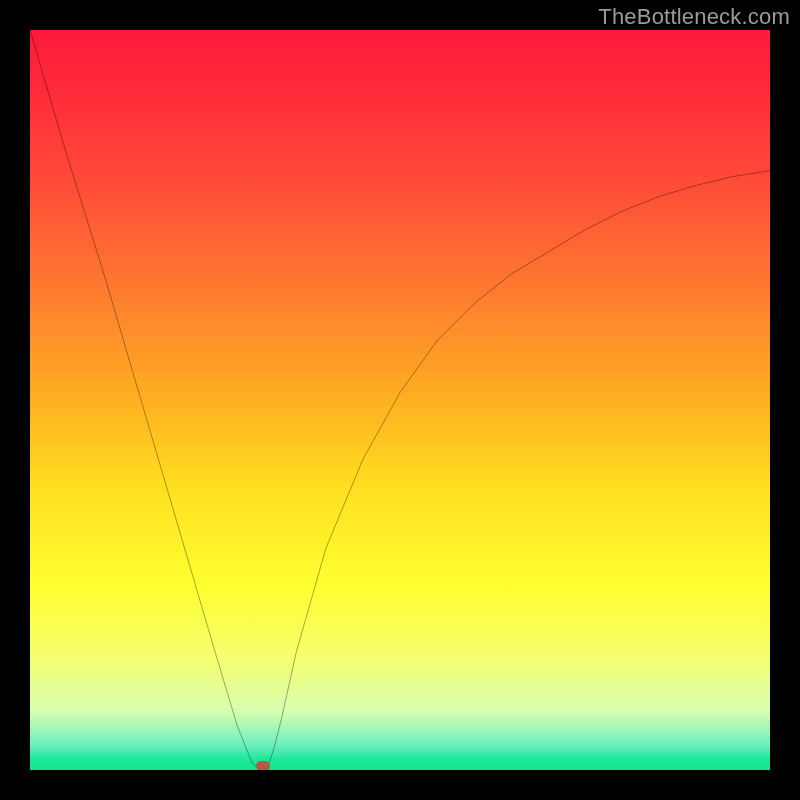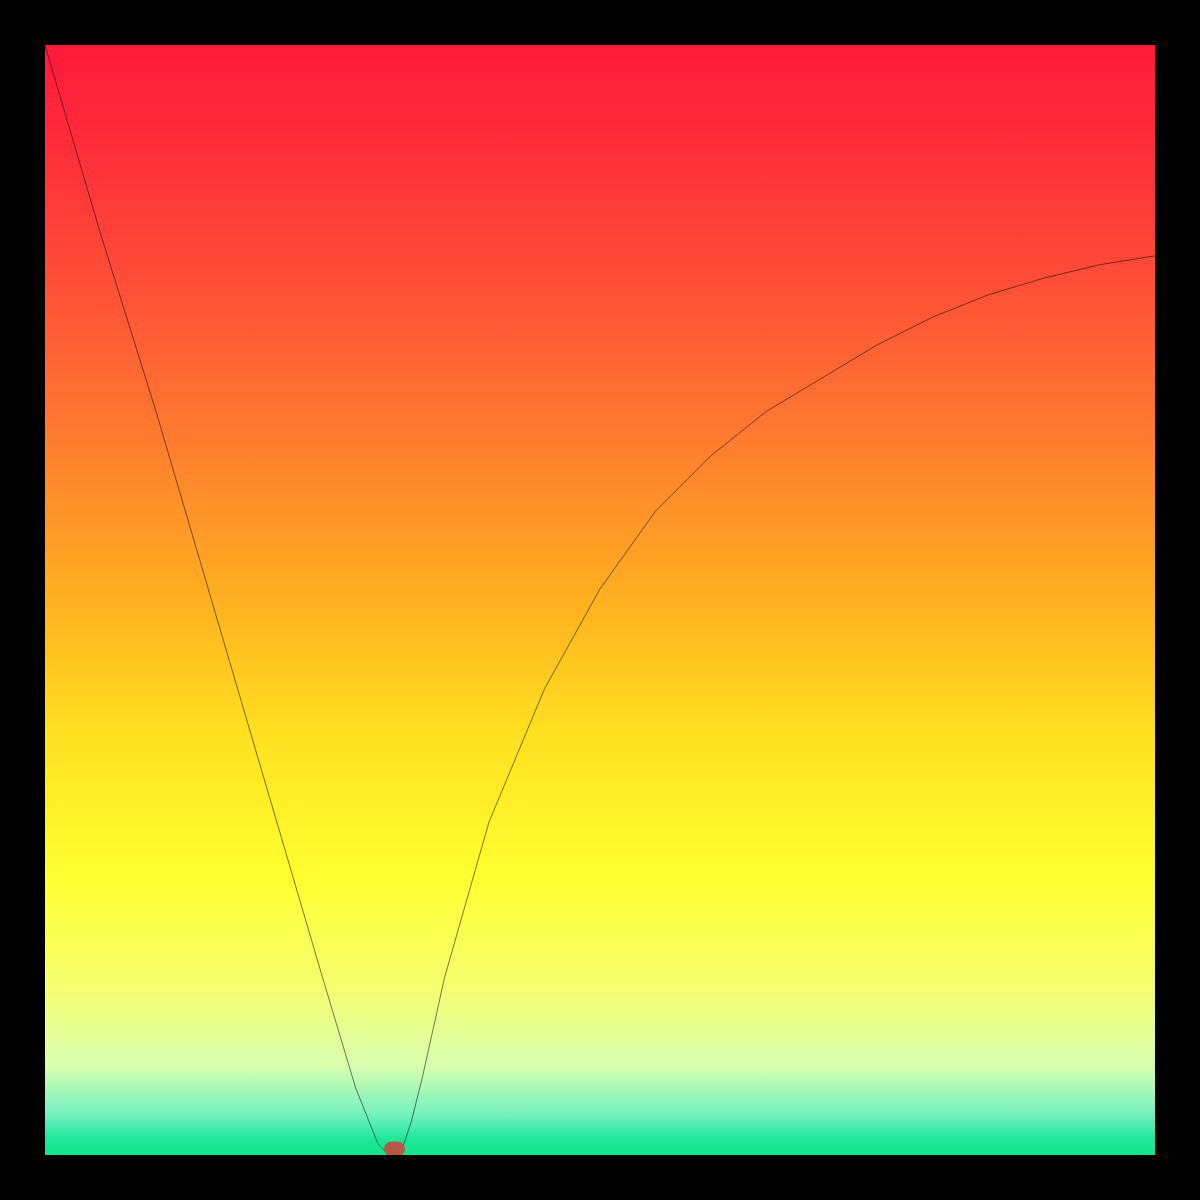--- a/index.html
+++ b/index.html
@@ -52,20 +52,21 @@
     letter-spacing: 0.2px;
     font-weight: 500;
     user-select: none;
   }
 </style>
 </head>
 <body>
 
 <div class="frame">
 
+  <div class="watermark">TheBottleneck.com</div>
 
   <div class="plot-area">
 
     <svg class="gradient" viewBox="0 0 100 100" preserveAspectRatio="none">
       <defs>
         <linearGradient id="bg-grad" x1="0" y1="0" x2="0" y2="1">
             <stop offset="0%" stop-color="#ff1a3a"></stop>
             <stop offset="8%" stop-color="#ff2a3a"></stop>
             <stop offset="20%" stop-color="#ff4a38"></stop>
             <stop offset="35%" stop-color="#ff7a30"></stop>

